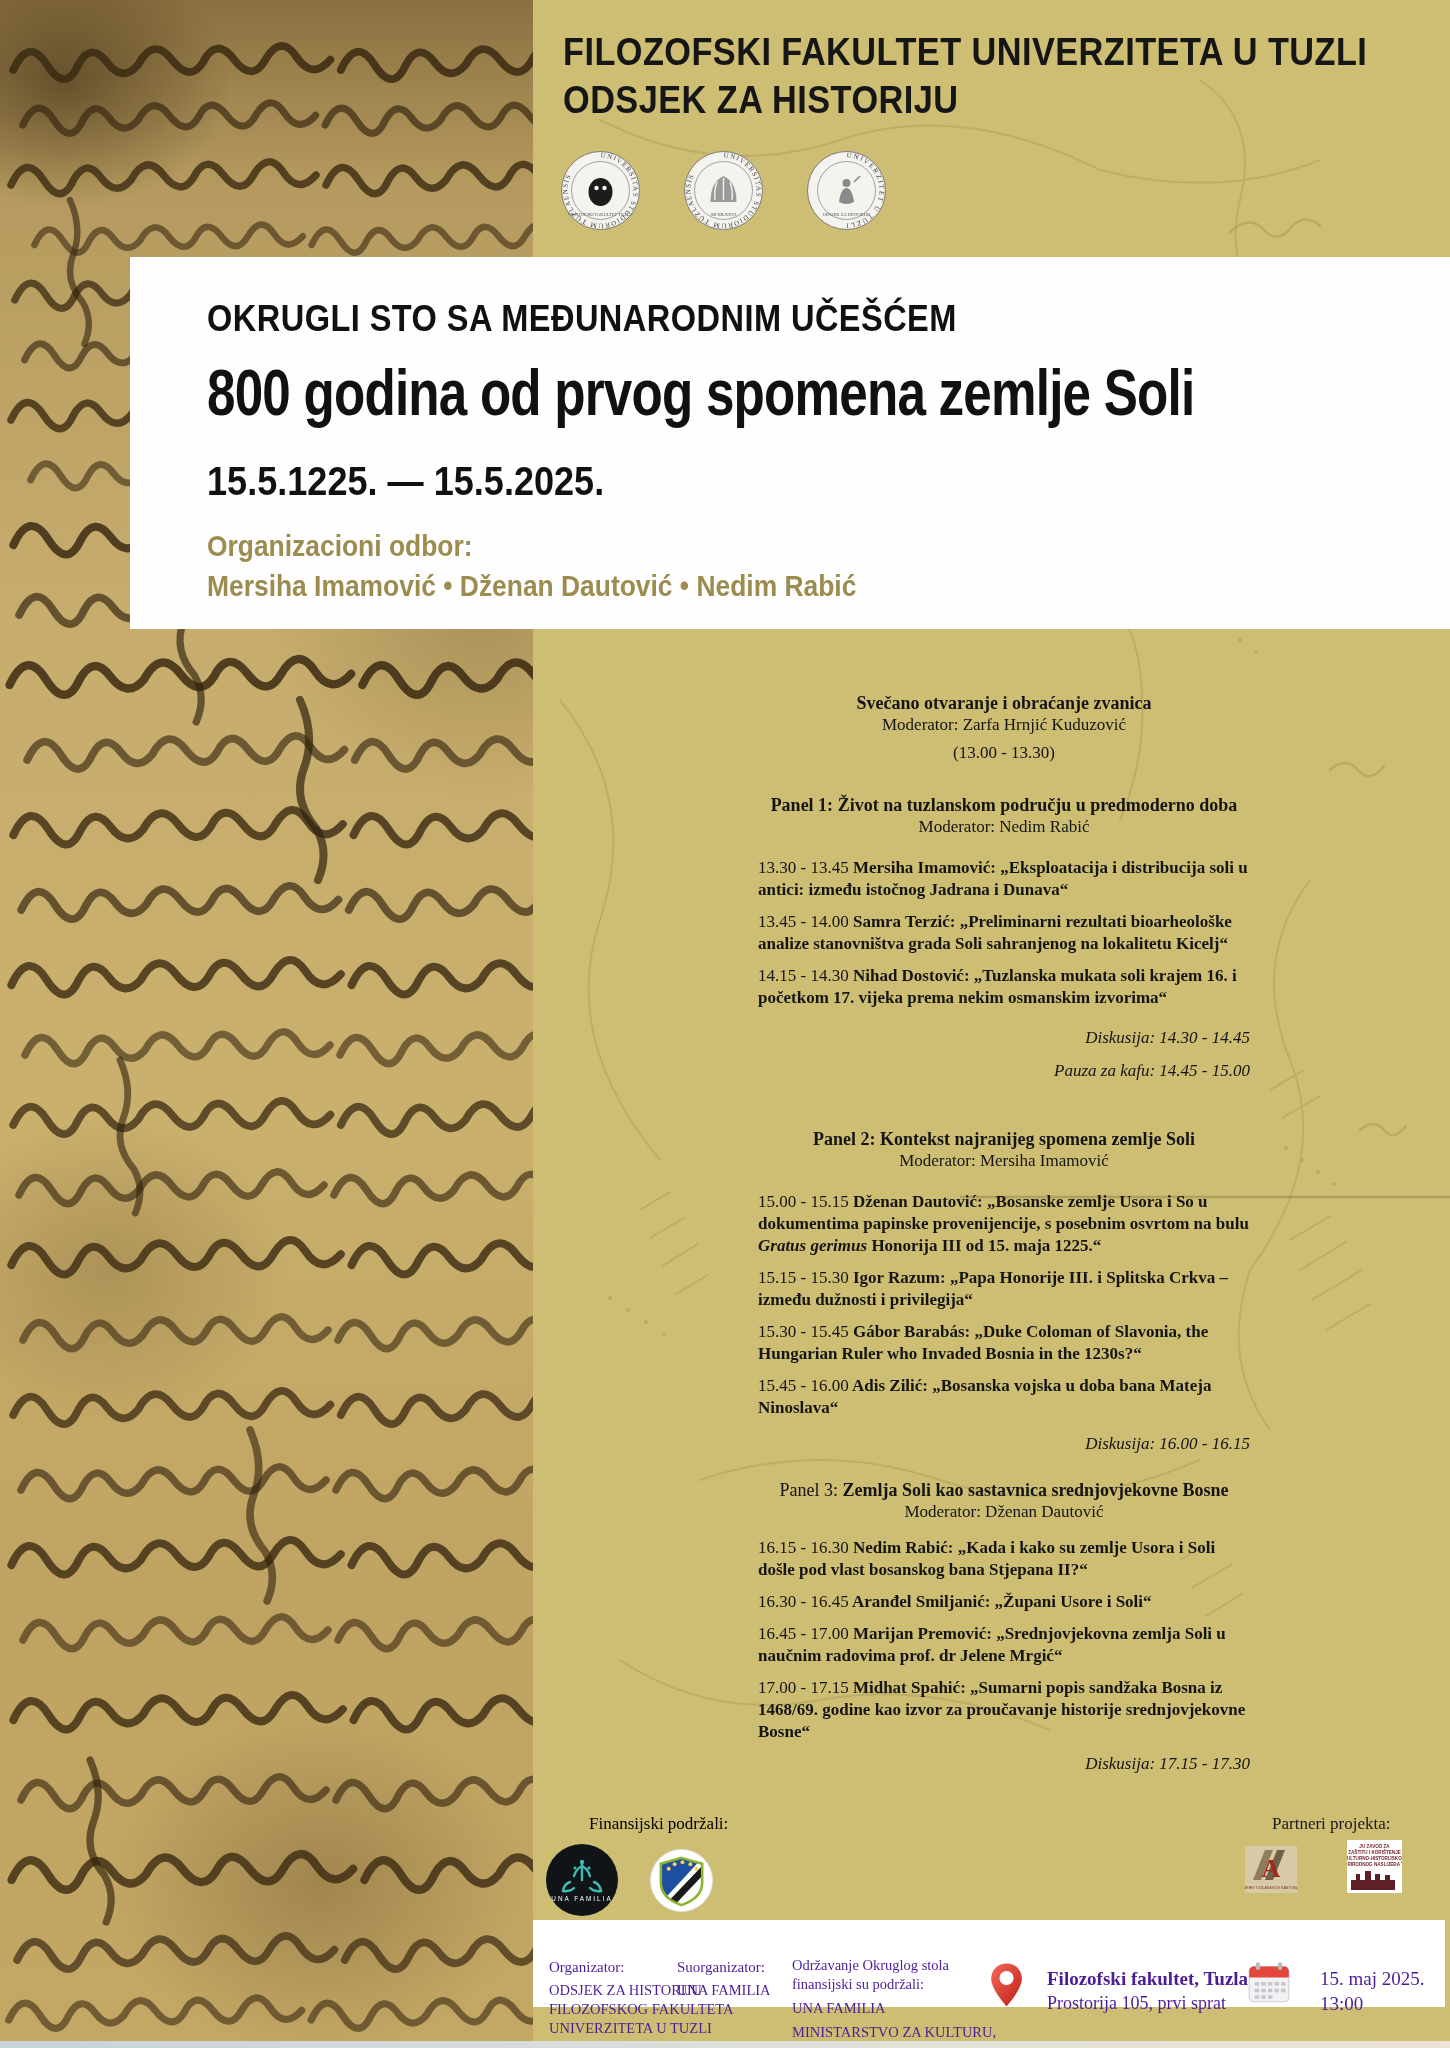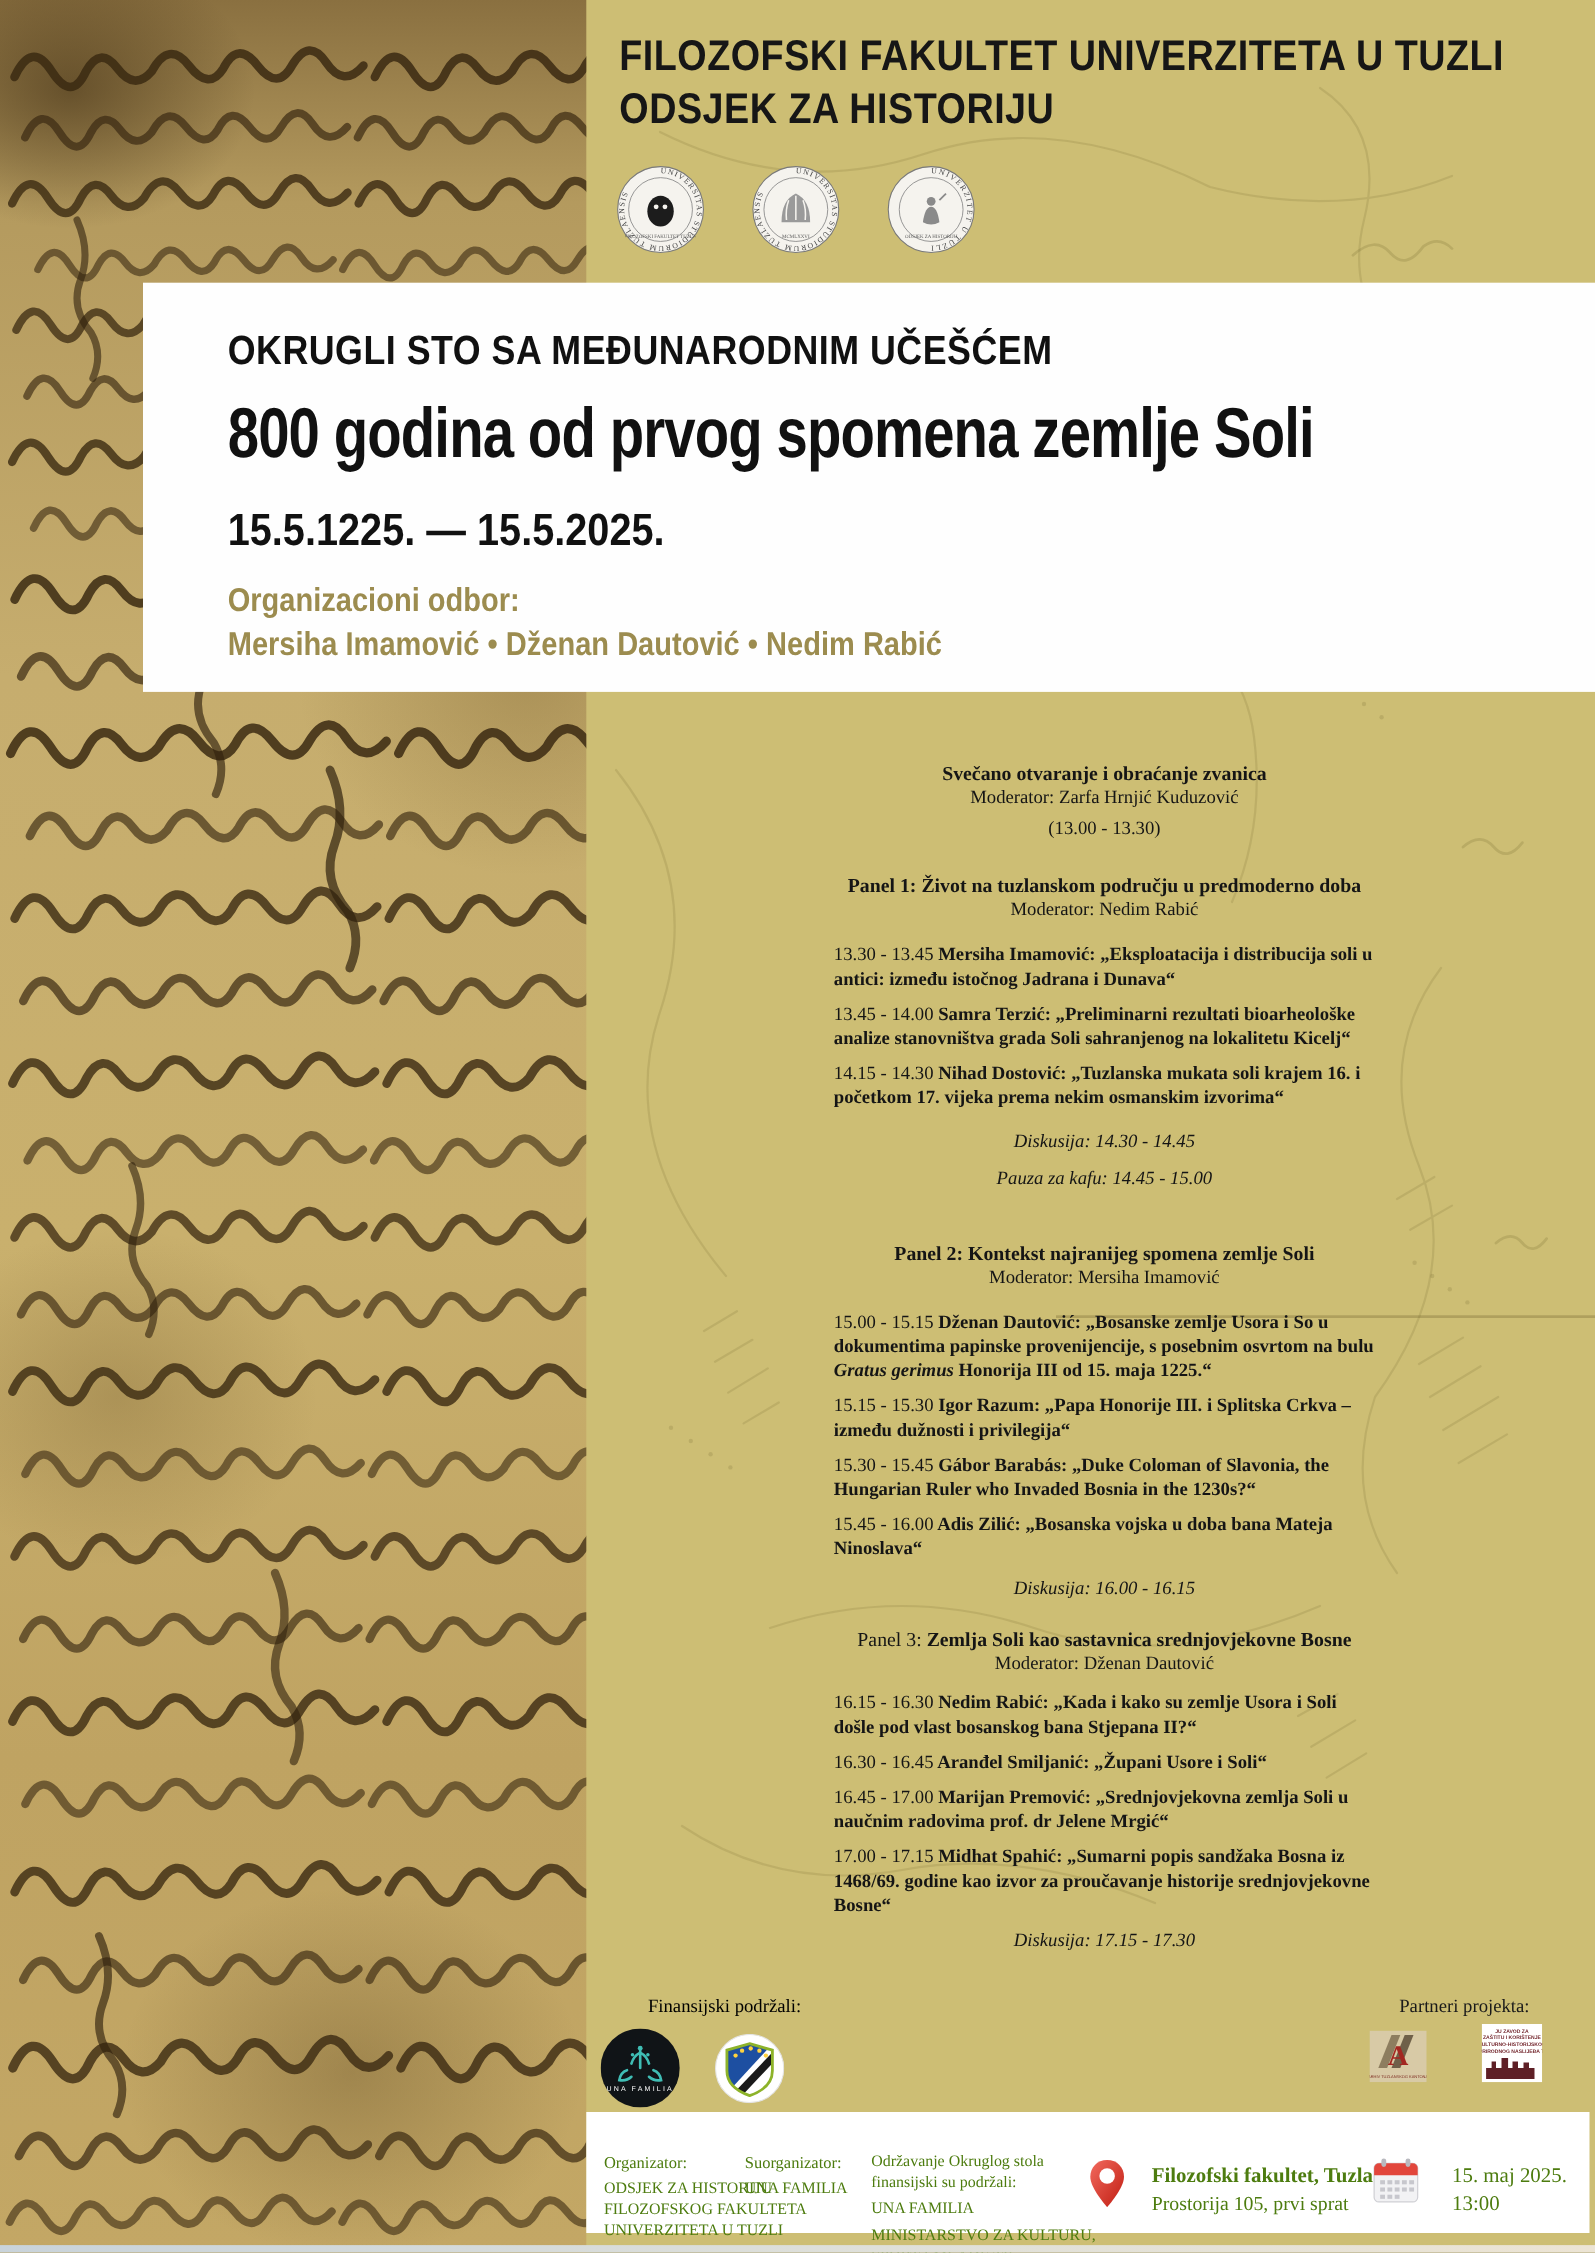--- a/index.html
+++ b/index.html
@@ -41,31 +41,31 @@
   .b{font-weight:bold;}
   .it{font-style:italic;}
   .program p{margin:0;}
   .op-time{margin-top:6px !important;}
   .phead{font-size:18px;font-weight:bold;}
   .panel-3 .plabel{font-weight:400;margin-top:16px;}
   .m30{margin-top:30px !important;} .m46{margin-top:46px !important;} .m24{margin-top:24px !important;}
   .talks{margin-top:19px;}
   .talk{margin:0 0 10px 0 !important;font-weight:bold;text-align:left;}
   .talk .t-time{font-weight:400;}
-  .note{font-style:italic;text-align:center;}
+  .note{font-style:italic;text-align:right;}
   .n18{margin-top:18px !important;} .n11{margin-top:11px !important;} .n14{margin-top:14px !important;} .n10{margin-top:10px !important;}
   
   .fin-label{position:absolute;left:589px;top:1814px;z-index:2;font-size:17px;color:#000000;}
   .una{position:absolute;left:546px;top:1844px;width:72px;height:72px;z-index:2;}
   .tkshield{position:absolute;left:650px;top:1849px;width:63px;height:63px;z-index:2;}
   .part-label{position:absolute;left:1272px;top:1814px;z-index:2;font-size:17px;color:#1a1a1a;}
   .arhiv{position:absolute;left:1245px;top:1846px;width:52px;height:47px;z-index:2;}
   .zavod{position:absolute;left:1347px;top:1840px;width:55px;height:53px;z-index:2;}
   
-  .footer{position:absolute;left:533px;top:1920px;width:912px;height:110px;background:#fff;z-index:2;color:#4d7c0f;}
+  .footer{position:absolute;left:533px;top:1920px;width:912px;height:87px;background:#fff;z-index:2;color:#4c1d95;}
   .fcol{position:absolute;font-size:14.5px;line-height:19px;}
   .fcol .lab{font-size:15px;margin-bottom:4px;}
   .c1{left:16px;top:38px;} .c2{left:144px;top:38px;} .c3{left:259px;top:36px;}
   .c3 .gap{height:5px;}
   .pin{position:absolute;left:455px;top:42px;width:37px;height:46px;}
   .venue{position:absolute;left:514px;top:46px;}
   .venue .vn{font-weight:bold;font-size:19px;line-height:25px;}
   .venue .vr{font-size:18px;line-height:24px;}
   .cal{position:absolute;left:714px;top:40px;width:44px;height:44px;}
   .when{position:absolute;left:787px;top:46px;font-weight:normal;font-size:19px;line-height:25px;}

